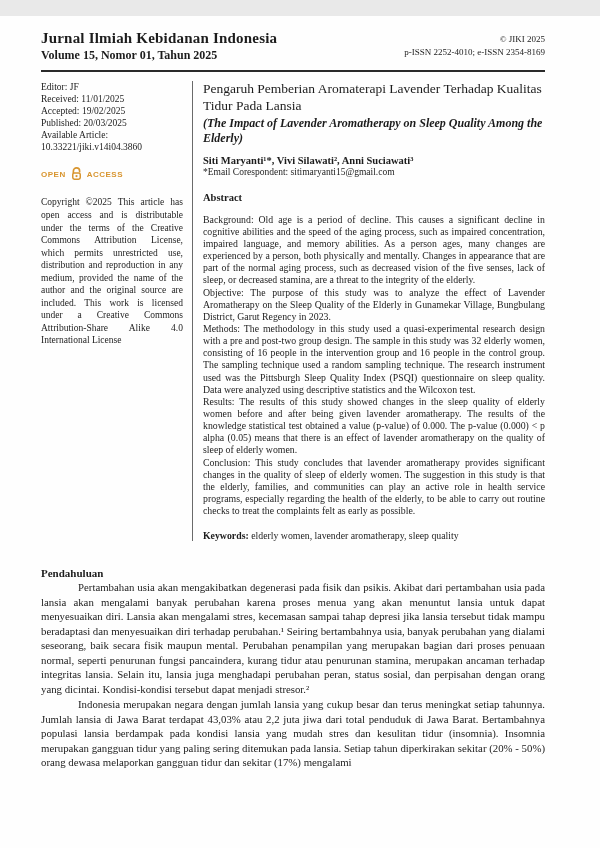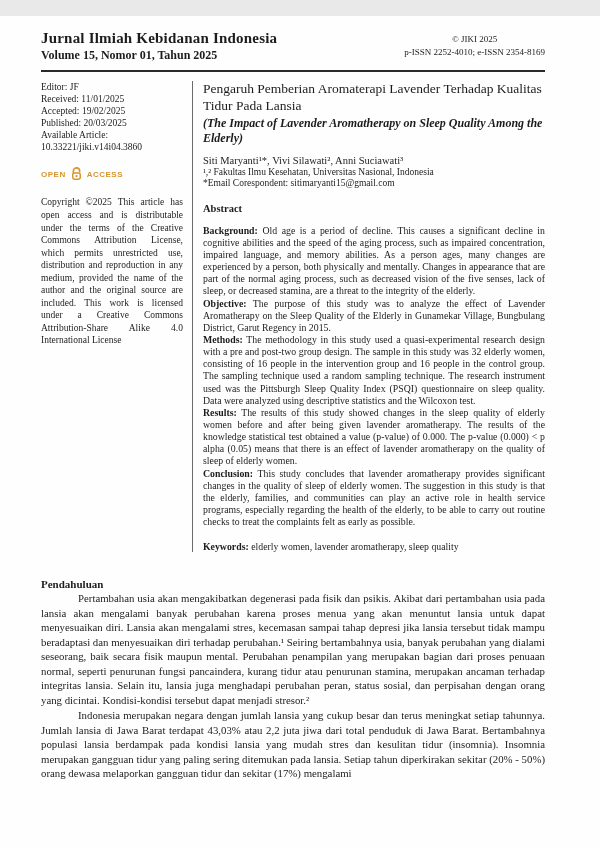--- a/index.html
+++ b/index.html
@@ -11,47 +11,47 @@
     font-family: "Liberation Serif", "DejaVu Serif", serif;
     color: #1c1c1c;
     padding: 14px 55px 0 41px;
     display: flex; flex-direction: column;
     overflow: hidden;
   }
   
   .jheader { display: flex; justify-content: space-between; align-items: flex-start; }
   .jtitle { font-size: 15px; font-weight: bold; letter-spacing: 0.2px; }
   .jvolume { font-size: 12px; font-weight: bold; margin-top: 1px; }
-  .jright { text-align: center; font-size: 9px; line-height: 1.45; padding-top: 3px; }
+  .jright { text-align: right; font-size: 9px; line-height: 1.45; padding-top: 3px; }
   .header-rule { border: 0; border-top: 2px solid #2a2a2a; margin-top: 7px; }
 
   
   .cols { display: flex; margin-top: 9px; }
   .leftcol {
     width: 152px; flex: 0 0 152px;
     padding-right: 9px;
     border-right: 1.5px solid #6a6a6a;
     font-size: 9.5px; line-height: 1.27;
   }
   .meta-line { white-space: nowrap; }
   .oa-badge { display: flex; align-items: center; gap: 3px; margin: 13px 0 12px 0; }
   .oa-word { color: #d8952f; font-weight: bold; font-size: 8px; letter-spacing: 0.5px;
              font-family: "Liberation Sans", sans-serif; }
   .oa-lock { display: inline-block; }
   .copyright { text-align: justify; line-height: 1.32; }
 
   .rightcol { flex: 1 1 auto; padding-left: 10px; }
   .atitle { font-size: 13.5px; font-weight: normal; line-height: 1.25; }
   .atitle-en { font-size: 12px; font-weight: bold; font-style: italic; line-height: 1.25; margin-top: 1px; }
-  .authors { font-size: 10.5px; font-weight: normal; margin-top: 9px; }
+  .authors { font-size: 10.5px; font-weight: bold; margin-top: 9px; }
   .affil { font-size: 9.5px; margin-top: 1px; }
   .email { font-size: 9.5px; margin-top: 1px; }
   .abs-head { font-size: 10.5px; font-weight: bold; margin-top: 15px; }
   .abs-body { margin-top: 11px; font-size: 9.8px; line-height: 1.24; text-align: justify; }
-  .abs-para b { font-weight: bold; }
+  .abs-para b { font-weight: normal; }
   .kw-line { margin-top: 13px; font-size: 9.8px; }
   .kw-line b { font-weight: bold; }
 
   
   .mainbody { margin-top: 26px; }
   .sec-head { font-size: 11px; font-weight: bold; }
   .body-para {
     font-size: 10.8px; line-height: 1.345; text-align: justify;
     text-indent: 37px; margin-top: 1px;
   }
@@ -101,28 +101,27 @@
       </div>
 
       <div class="copyright">Copyright  ©2025  This article has open access and is distributable under the terms of the Creative Commons Attribution License, which permits unrestricted use, distribution and reproduction in any medium, provided the name of the author and the original source are included. This work is licensed under a Creative Commons Attribution-Share Alike 4.0 International License</div>
     </div>
 
     <div class="rightcol">
       <div class="atitle">Pengaruh Pemberian Aromaterapi Lavender Terhadap Kualitas Tidur Pada Lansia</div>
       <div class="atitle-en">(The Impact of Lavender Aromatherapy on Sleep Quality Among the Elderly)</div>
 
       <div class="authors">Siti Maryanti¹*, Vivi Silawati², Anni Suciawati³</div>
-      <div class="affil">¹,² Fakultas Ilmu Kesehatan, Universitas Nasional, Indonesia</div>
       <div class="email">*Email Corespondent: sitimaryanti15@gmail.com</div>
 
       <div class="abs-head">Abstract</div>
 
       <div class="abs-body">
         <div class="abs-para"><b>Background:</b><span> Old age is a period of decline. This causes a significant decline in cognitive abilities and the speed of the aging process, such as impaired concentration, impaired language, and memory abilities. As a person ages, many changes are experienced by a person, both physically and mentally. Changes in appearance that are part of the normal aging process, such as decreased vision of the five senses, lack of sleep, or decreased stamina, are a threat to the integrity of the elderly.</span></div>
-        <div class="abs-para"><b>Objective:</b><span> The purpose of this study was to analyze the effect of Lavender Aromatherapy on the Sleep Quality of the Elderly in Gunamekar Village, Bungbulang District, Garut Regency in 2015.</span></div>
+        <div class="abs-para"><b>Objective:</b><span> The purpose of this study was to analyze the effect of Lavender Aromatherapy on the Sleep Quality of the Elderly in Gunamekar Village, Bungbulang District, Garut Regency in 2023.</span></div>
         <div class="abs-para"><b>Methods:</b><span> The methodology in this study used a quasi-experimental research design with a pre and post-two group design. The sample in this study was 32 elderly women, consisting of 16 people in the intervention group and 16 people in the control group. The sampling technique used a random sampling technique. The research instrument used was the Pittsburgh Sleep Quality Index (PSQI) questionnaire on sleep quality. Data were analyzed using descriptive statistics and the Wilcoxon test.</span></div>
         <div class="abs-para"><b>Results:</b><span> The results of this study showed changes in the sleep quality of elderly women before and after being given lavender aromatherapy. The results of the knowledge statistical test obtained a value (p-value) of 0.000. The p-value (0.000) &lt; p alpha (0.05) means that there is an effect of lavender aromatherapy on the quality of sleep of elderly women.</span></div>
         <div class="abs-para"><b>Conclusion:</b><span> This study concludes that lavender aromatherapy provides significant changes in the quality of sleep of elderly women. The suggestion in this study is that the elderly, families, and communities can play an active role in health service programs, especially regarding the health of the elderly, to be able to carry out routine checks to treat the complaints felt as early as possible.</span></div>
       </div>
 
       <div class="kw-line"><b>Keywords:</b><span> elderly women, lavender aromatherapy, sleep quality</span></div>
     </div>
   </div>
 
   <div class="mainbody">

